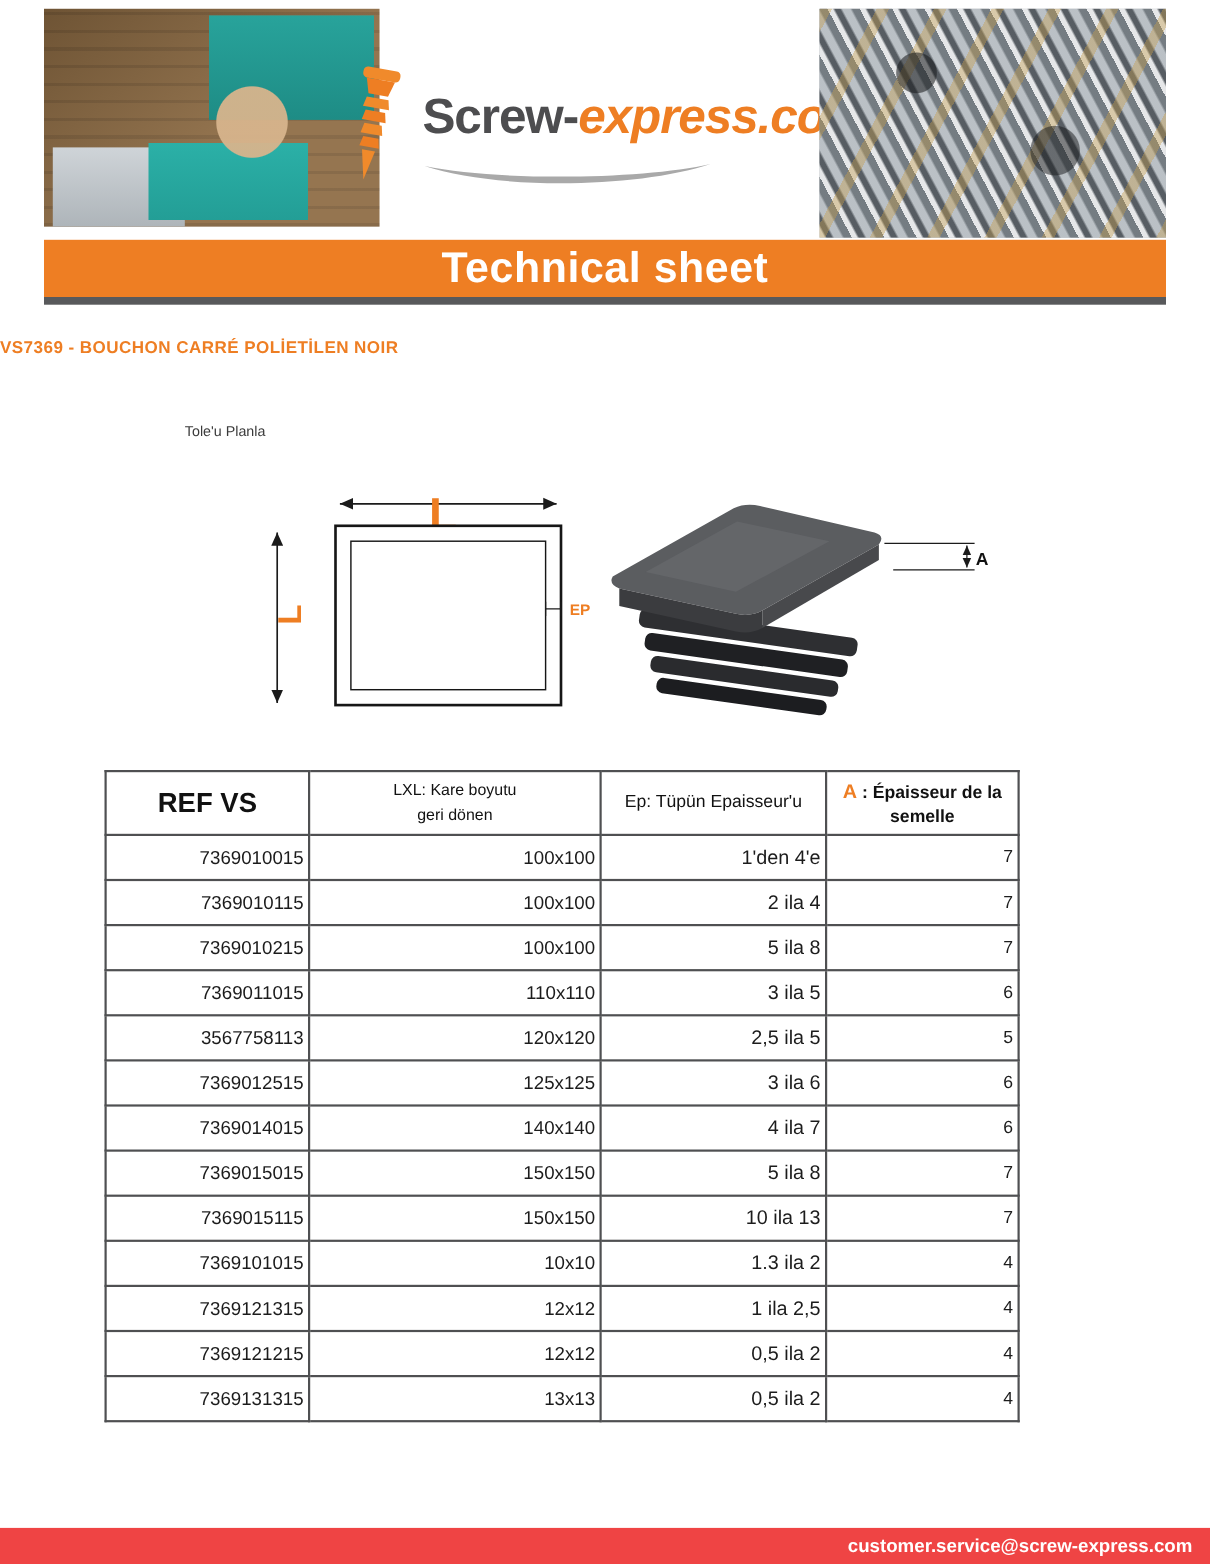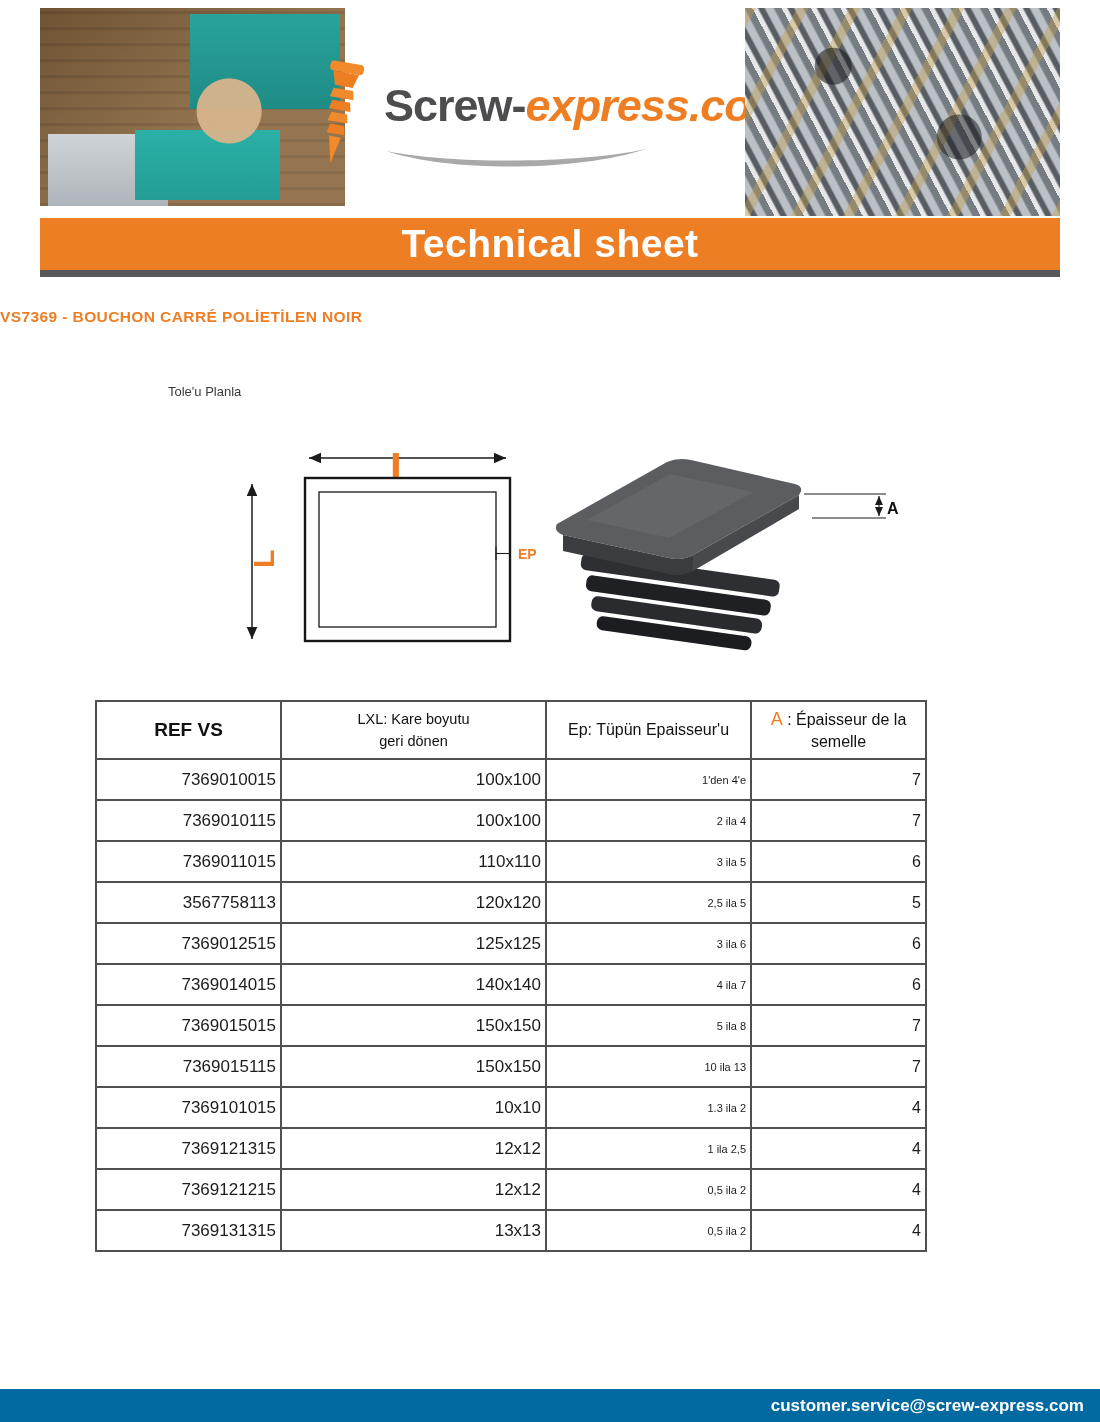--- a/index.html
+++ b/index.html
@@ -60,33 +60,33 @@
   
   .spec-table{
     position:absolute;left:95px;top:700px;width:830px;border-collapse:collapse;table-layout:fixed;
   }
   .spec-table th,.spec-table td{
     border:2px solid #4f5052;text-align:center;vertical-align:middle;padding:0 4px;
   }
   .spec-table col.c1{width:185px;} .spec-table col.c2{width:265px;}
   .spec-table col.c3{width:205px;} .spec-table col.c4{width:175px;}
   .spec-table thead th{height:56px;color:#111;}
-  .spec-table .h-ref{font-size:19px;font-weight:700;}
+  .spec-table .h-ref{font-size:25px;font-weight:700;}
   .spec-table .h-size{font-size:14.5px;font-weight:400;line-height:1.55;}
   .spec-table .h-ep{font-size:16px;font-weight:500;margin-left:15px;}
-  .spec-table .h-a{font-size:16px;font-weight:400;line-height:1.35;border-radius:22px;}
+  .spec-table .h-a{font-size:16px;font-weight:700;line-height:1.35;border-radius:22px;}
   .spec-table .h-a .orange{color:#EE7E23;font-size:18px;}
   .spec-table tbody td{height:39px;text-align:right;}
   .spec-table td.ref{font-size:17px;}
   .spec-table td.size{font-size:17px;}
-  .spec-table td.ep{font-size:11px;}
+  .spec-table td.ep{font-size:18px;}
   .spec-table td.a{font-size:16px;}
   
   .footer{
-    position:absolute;left:0;bottom:0;width:1100px;height:33px;background:#0369a1;
+    position:absolute;left:0;bottom:0;width:1100px;height:33px;background:#ef4444;
     display:flex;align-items:center;justify-content:flex-end;
   }
   .footer-email{color:#ffffff;font-weight:700;font-size:17px;padding-right:16px;}
 </style>
 </head>
 <body>
 
 <div>
   <div class="photo photo-left"></div>
 
@@ -182,20 +182,26 @@
       <td class="ep">1'den 4'e</td>
       <td class="a">7</td>
     </tr>
     <tr>
       <td class="ref">7369010115</td>
       <td class="size">100x100</td>
       <td class="ep">2 ila 4</td>
       <td class="a">7</td>
     </tr>
     <tr>
+      <td class="ref">7369010215</td>
+      <td class="size">100x100</td>
+      <td class="ep">5 ila 8</td>
+      <td class="a">7</td>
+    </tr>
+    <tr>
       <td class="ref">7369011015</td>
       <td class="size">110x110</td>
       <td class="ep">3 ila 5</td>
       <td class="a">6</td>
     </tr>
     <tr>
       <td class="ref">3567758113</td>
       <td class="size">120x120</td>
       <td class="ep">2,5 ila 5</td>
       <td class="a">5</td>

